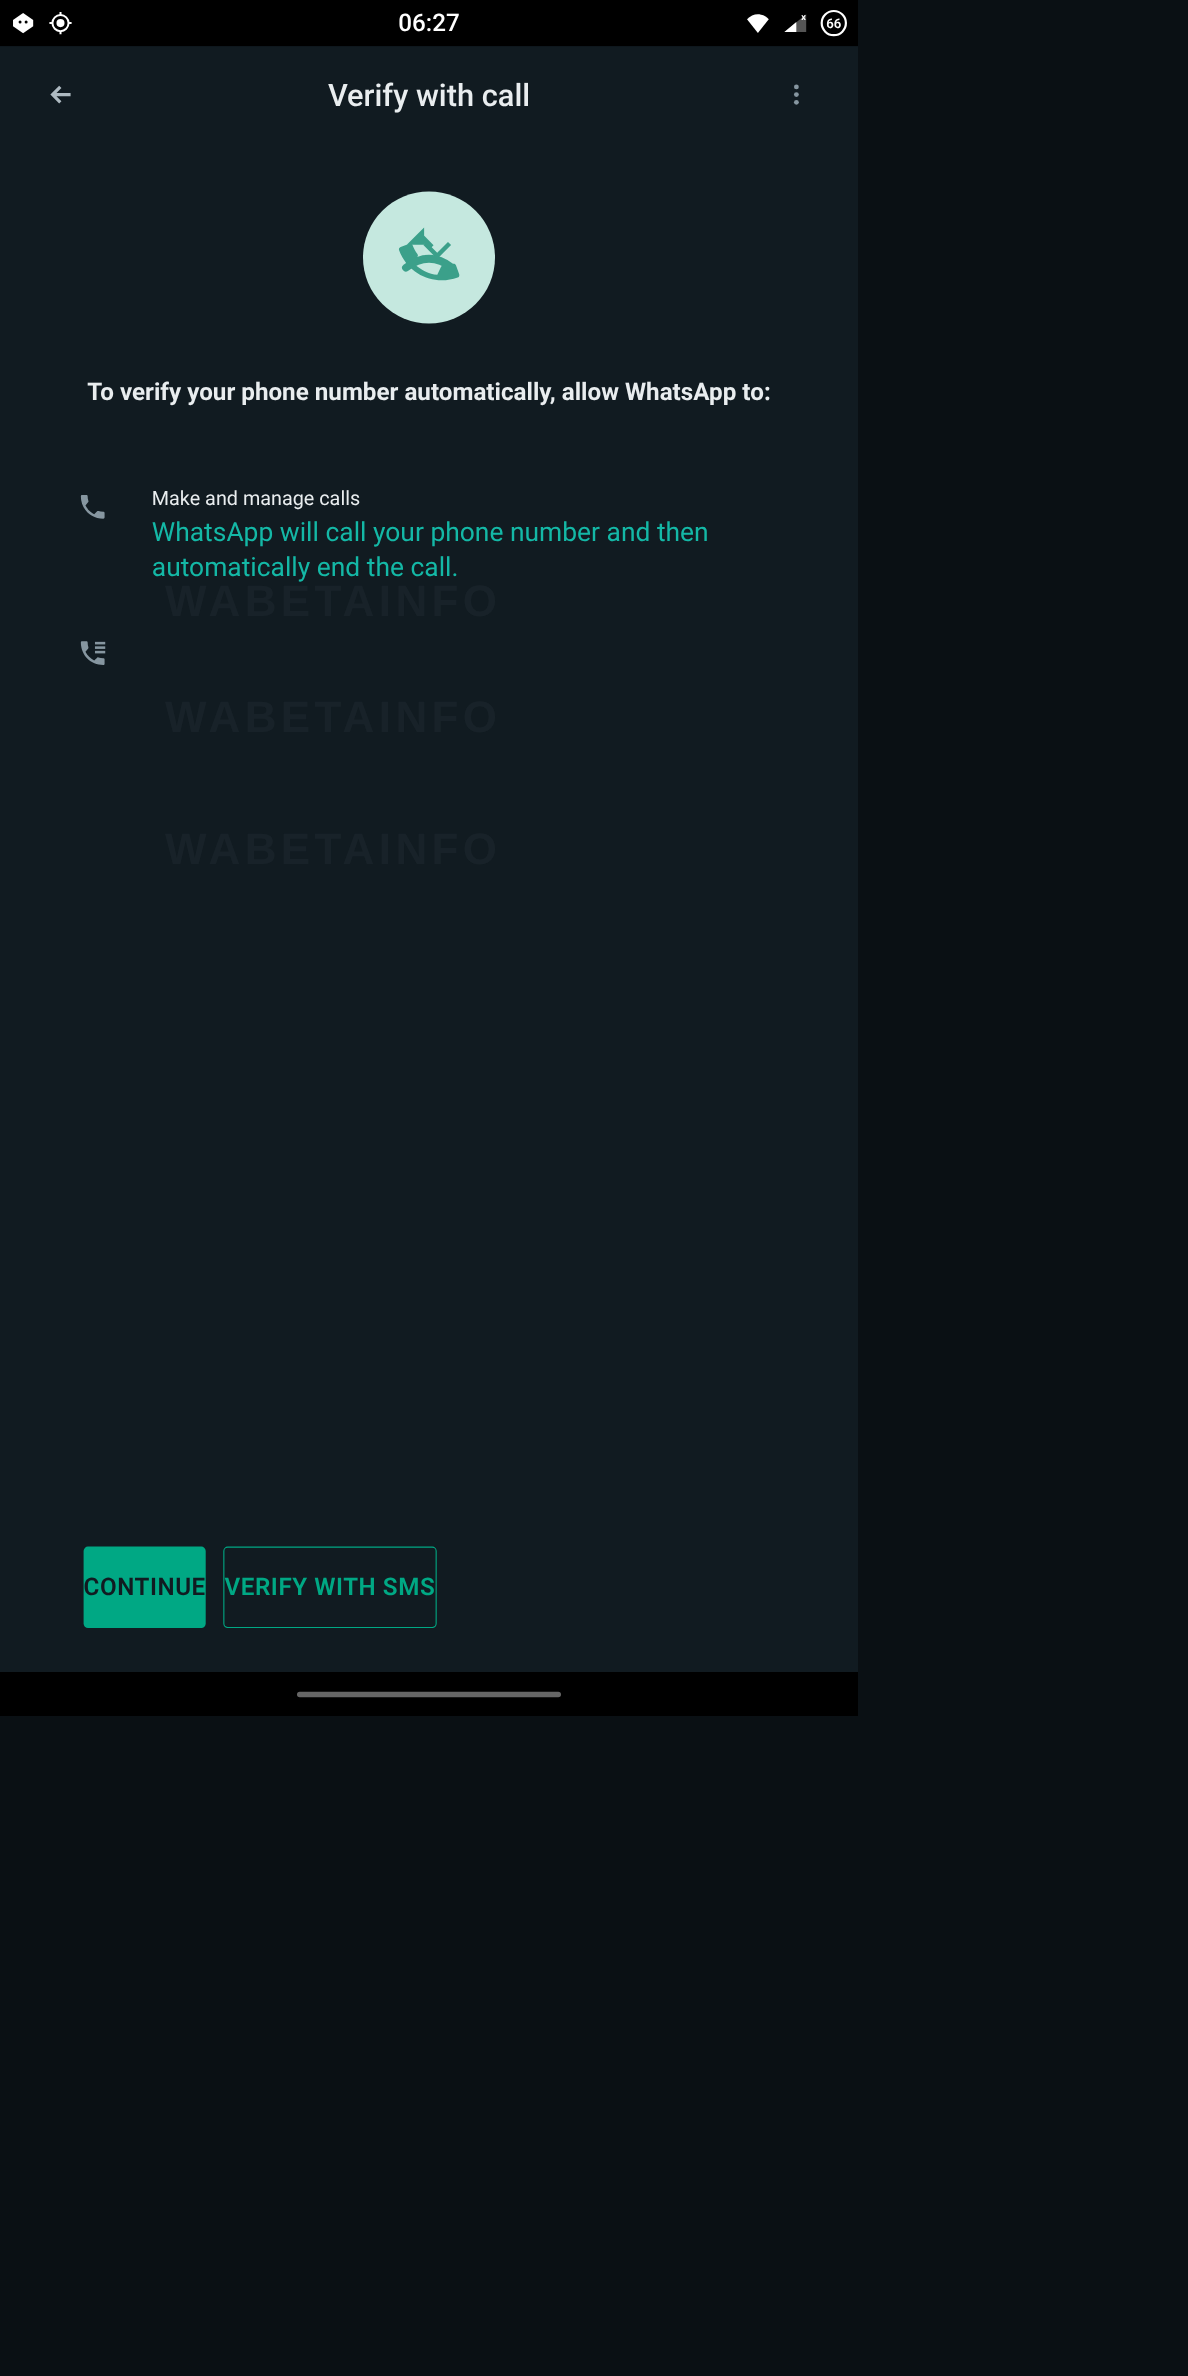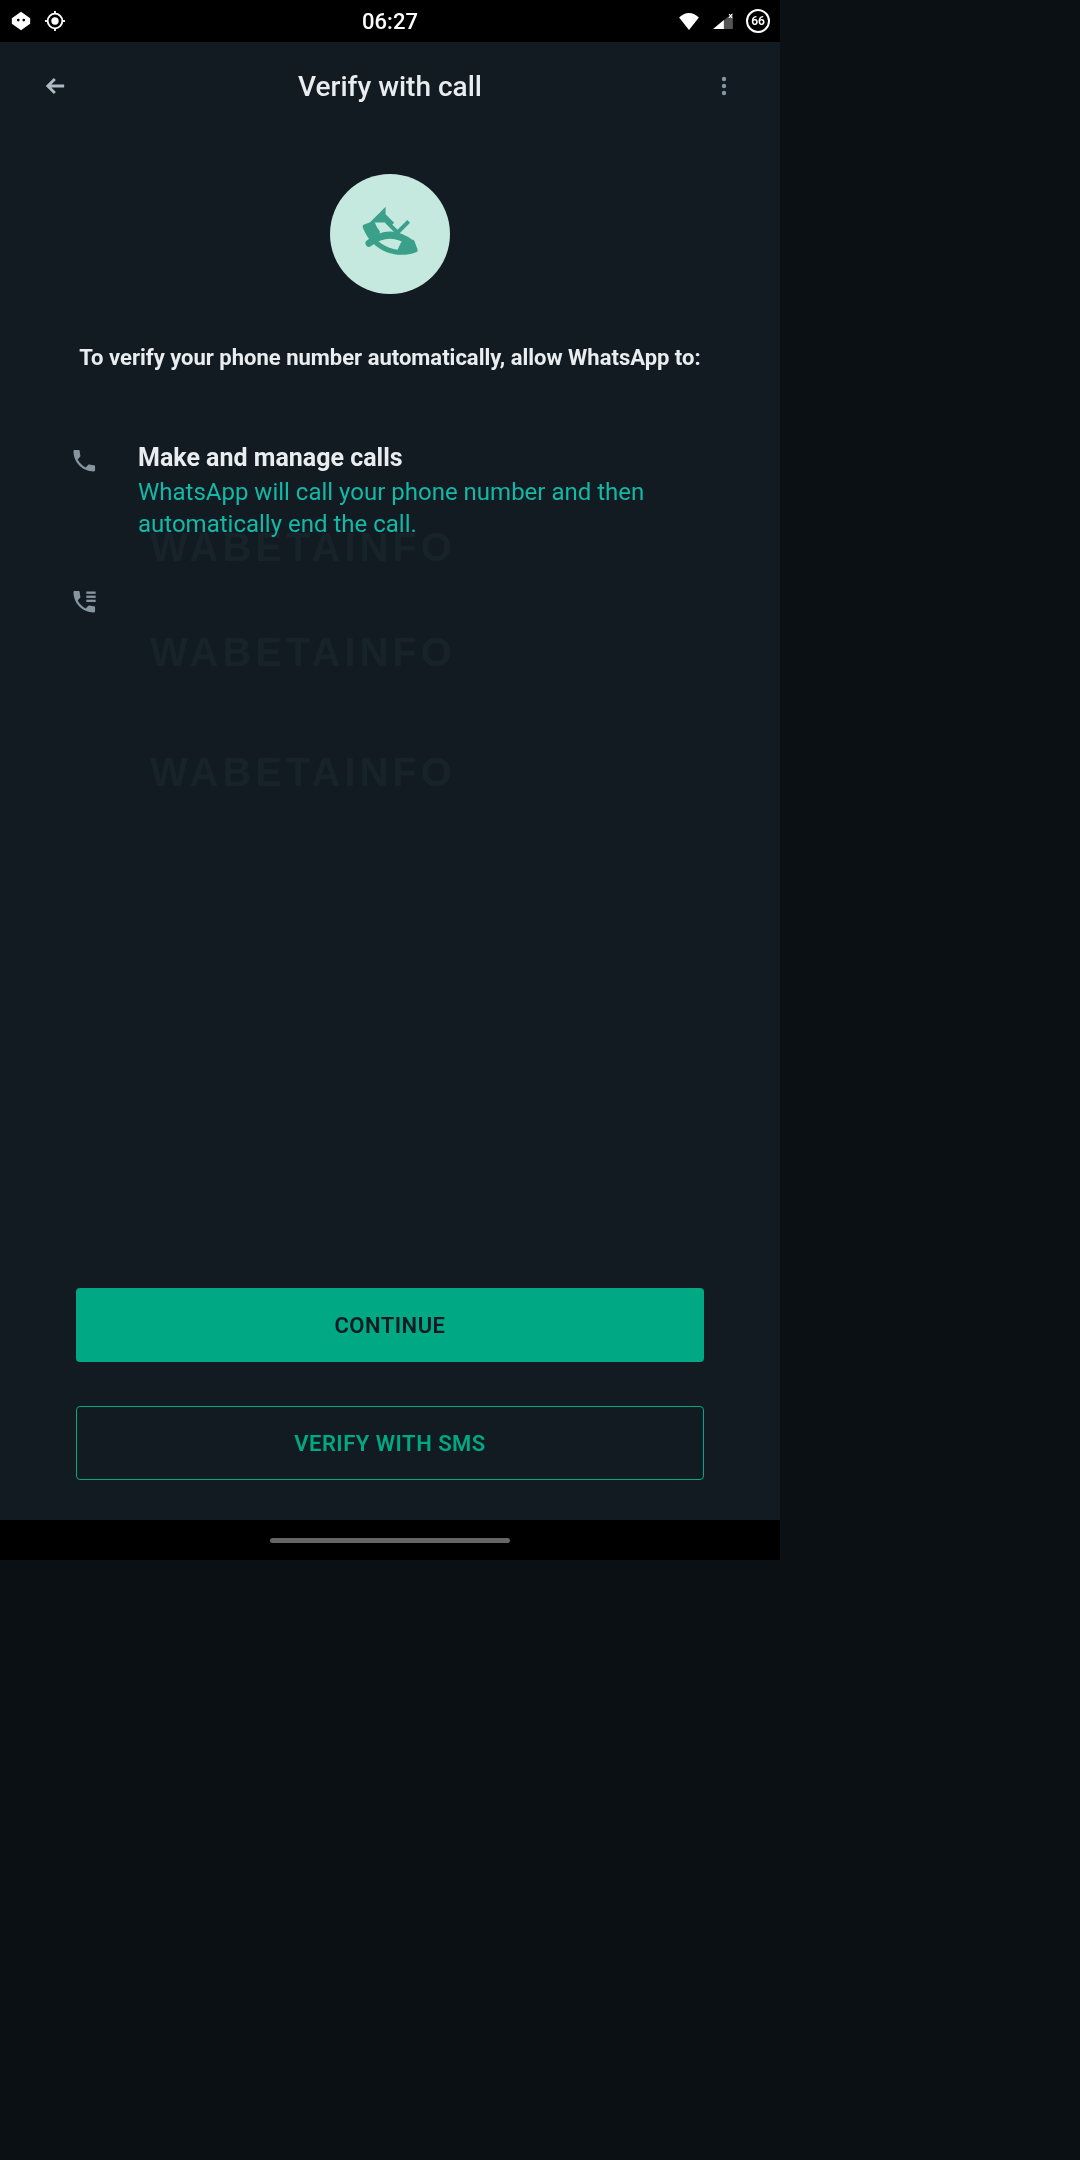--- a/index.html
+++ b/index.html
@@ -136,22 +136,22 @@
     }
     .perm-icon {
       color: #8696a0;
       flex-shrink: 0;
       margin-top: 4px;
     }
     .perm-text {
       flex: 1;
     }
     .perm-title {
-      font-size: 25px;
-      font-weight: 700;
+      font-size: 18px;
+      font-weight: 400;
       color: #e9edef;
       margin-bottom: 4px;
     }
     .perm-desc {
       font-size: 24px;
       color: #14b8a6;
       line-height: 1.35;
     }
     
     .learn-more {
@@ -165,22 +165,21 @@
       cursor: pointer;
     }
     
     .buttons {
       position: absolute;
       bottom: 40px;
       left: 0;
       right: 0;
       padding: 0 76px;
       display: flex;
-      flex-direction: column;
-      gap: 44px;
+      gap: 16px;
     }
     .btn {
       height: 74px;
       border-radius: 4px;
       font-size: 22px;
       font-weight: 600;
       letter-spacing: 0.5px;
       display: flex;
       align-items: center;
       justify-content: center;

